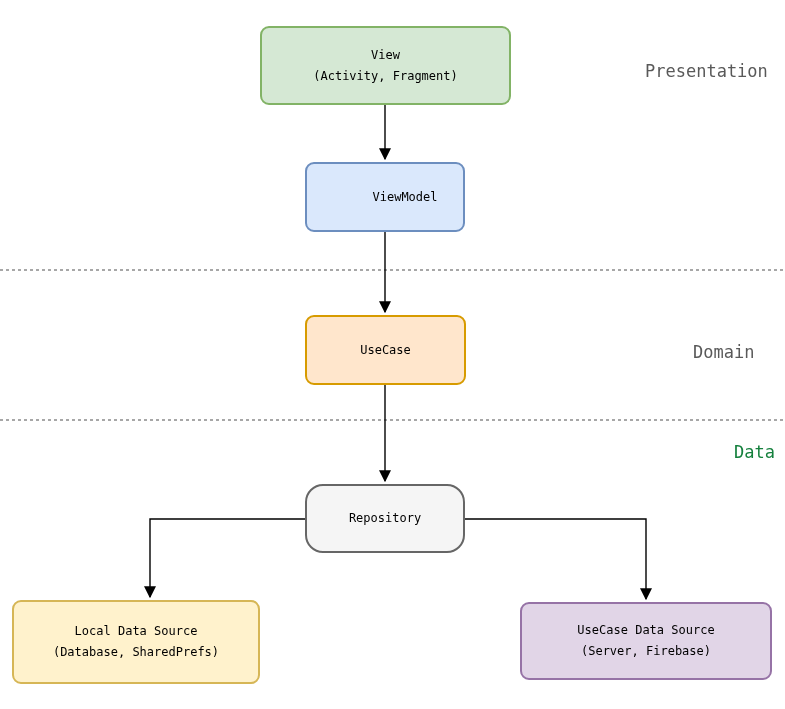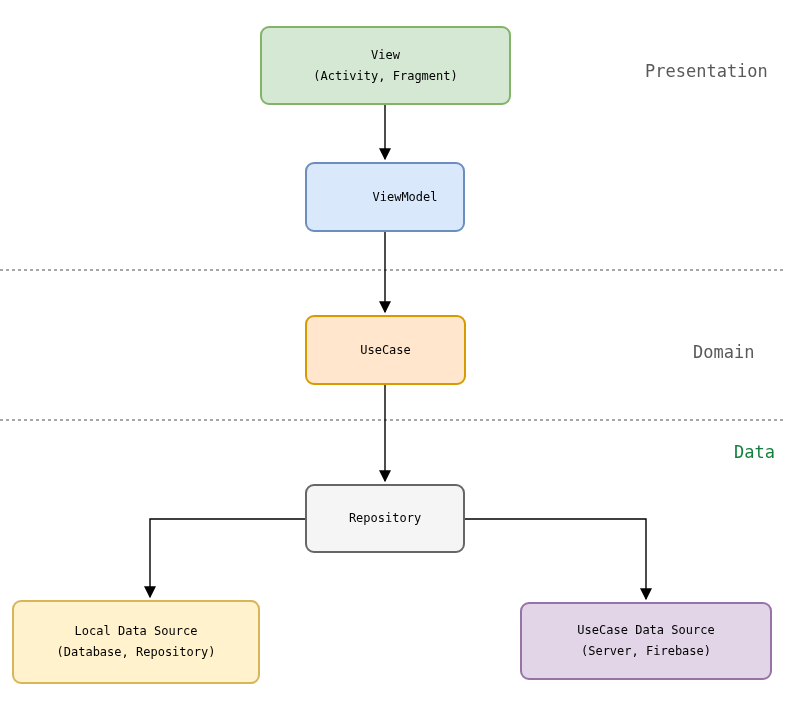--- a/index.html
+++ b/index.html
@@ -76,27 +76,27 @@
   </div>
 
   <div class="node" style="left: 305px; top: 162px; width: 160px; height: 70px; background-color: rgb(218, 232, 252); border-color: rgb(108, 142, 191); padding-left: 40px;">
     <div>ViewModel</div>
   </div>
 
   <div class="node" style="left: 305px; top: 315px; width: 161px; height: 70px; background-color: rgb(255, 230, 204); border-color: rgb(215, 155, 0);">
     <div>UseCase</div>
   </div>
 
-  <div class="node" style="left: 305px; top: 484px; width: 160px; height: 69px; background-color: rgb(245, 245, 245); border-color: rgb(102, 102, 102);">
+  <div class="node" style="left: 305px; top: 484px; width: 160px; height: 69px; background-color: rgb(245, 245, 245); border-color: rgb(102, 102, 102); border-radius: 18px;">
     <div>Repository</div>
   </div>
 
   <div class="node" style="left: 12px; top: 600px; width: 248px; height: 84px; background-color: rgb(255, 242, 204); border-color: rgb(214, 182, 86);">
     <div>Local Data Source</div>
-    <div>(Database, Repository)</div>
+    <div>(Database, SharedPrefs)</div>
   </div>
 
   <div class="node" style="left: 520px; top: 602px; width: 252px; height: 78px; background-color: rgb(225, 213, 231); border-color: rgb(150, 115, 166);">
     <div>UseCase Data Source</div>
     <div>(Server, Firebase)</div>
   </div>
 
   <div class="layer-label" style="left: 645px; top: 61px; color: rgb(89, 89, 89);">Presentation</div>
   <div class="layer-label" style="left: 693px; top: 342px; color: rgb(89, 89, 89);">Domain</div>
   <div class="layer-label" style="left: 694px; top: 442px; color: #15803d; margin-left: 40px;">Data</div>

